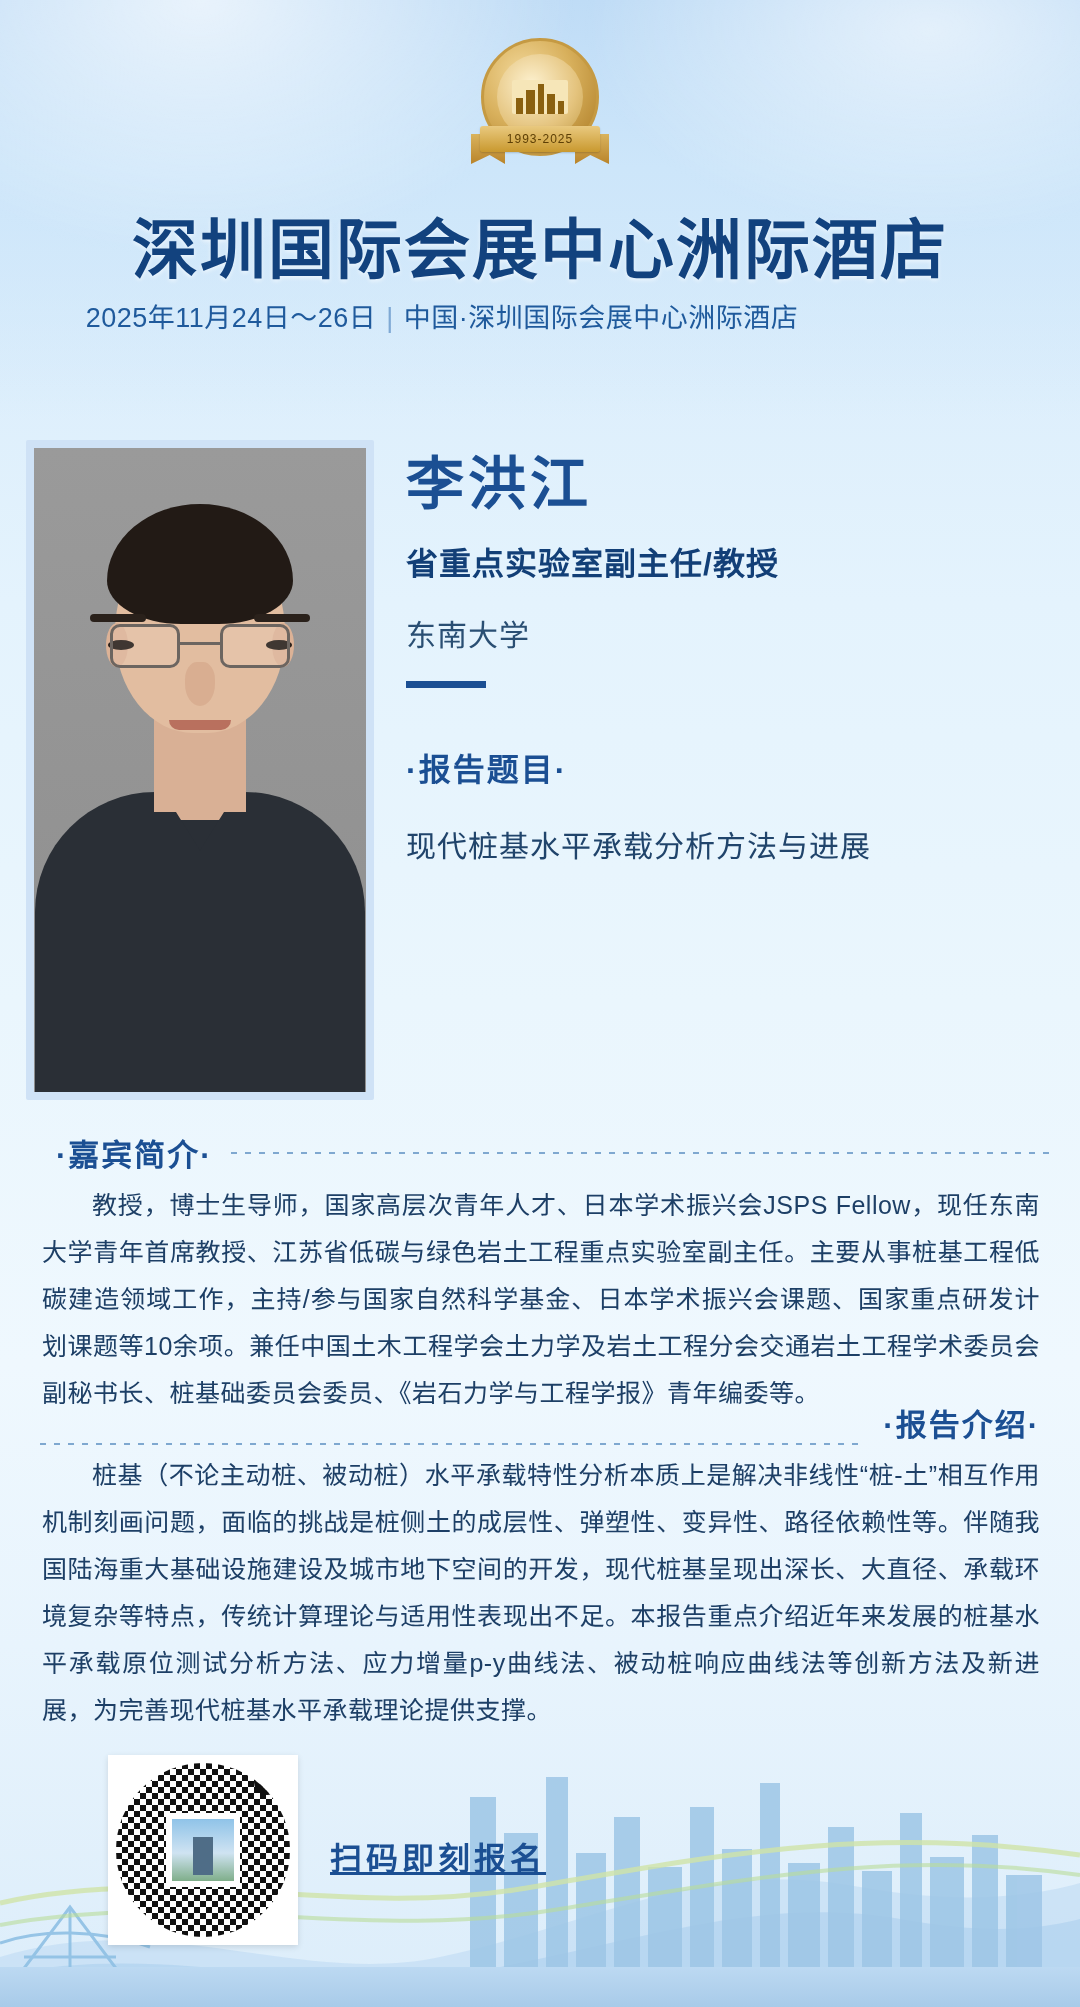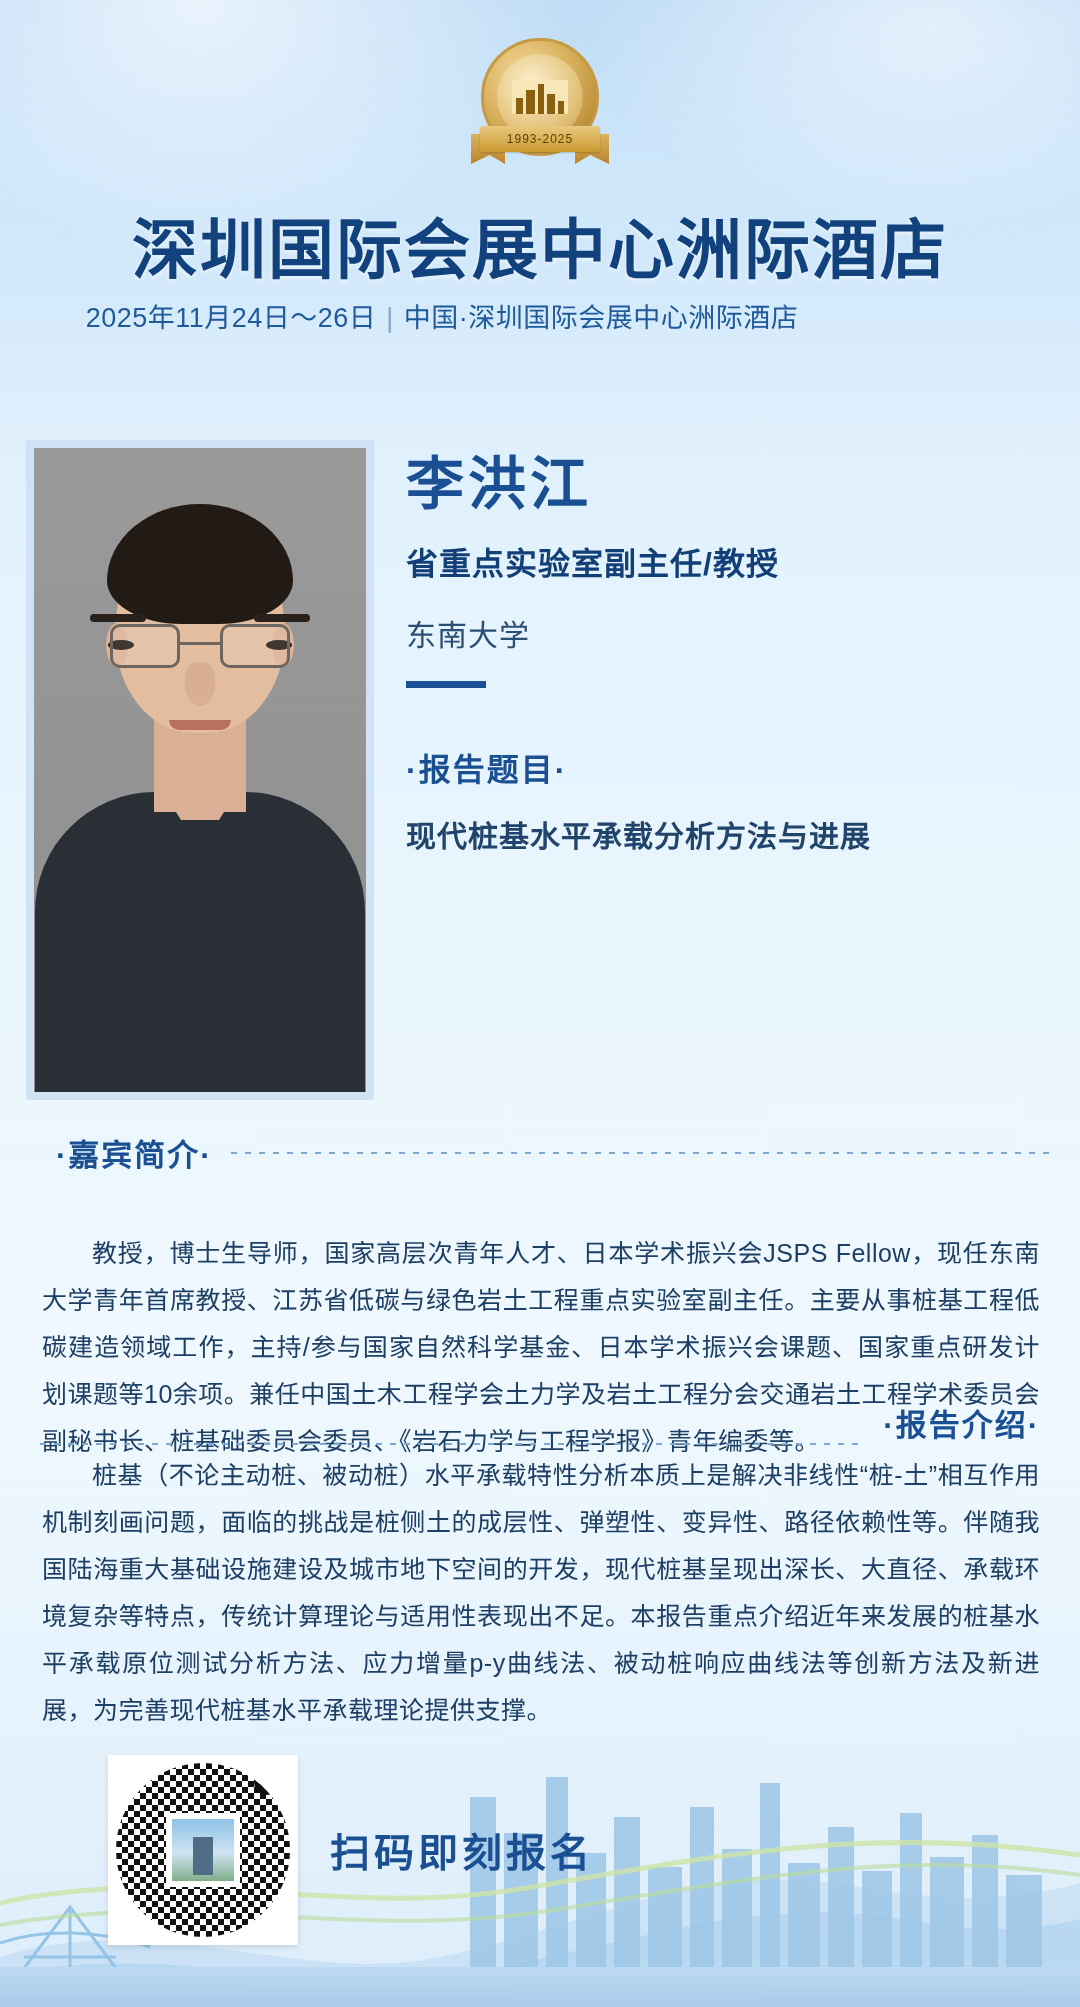--- a/index.html
+++ b/index.html
@@ -320,25 +320,24 @@
     background: #1b4f93;
   }
   .sec-head {
     margin-top: 56px;
     font-size: 32px;
     font-weight: bold;
     color: #1b4f93;
     letter-spacing: 2px;
   }
   .sp-topic {
-    margin-top: 22px;
+    margin-top: 32px;
     font-size: 30px;
     color: #20446b;
     letter-spacing: 1px;
-    font-weight: bold;
   }
 
   
   .bio-head-row {
     position: absolute;
     left: 56px;
     top: 1130px;
     width: 1000px;
     display: flex;
     align-items: center;
@@ -366,21 +365,21 @@
     position: absolute;
     left: 42px;
     width: 998px;
     font-size: 25px;
     line-height: 47px;
     color: #1d3f66;
     text-align: justify;
     text-indent: 50px;
     letter-spacing: 0.5px;
   }
-  #bio-text { top: 1230px; }
+  #bio-text { top: 1182px; }
 
   .report-head-row {
     position: absolute;
     left: 40px;
     top: 1400px;
     width: 1000px;
     display: flex;
     align-items: flex-end;
     justify-content: flex-end;
   }
@@ -453,24 +452,25 @@
     color: #fff;
     font-size: 16px;
     display: flex;
     align-items: center;
     justify-content: center;
   }
   .cta {
     position: absolute;
     left: 330px;
     bottom: 128px;
-    font-size: 40px;
+    font-size: 32px;
     font-weight: bold;
     color: #1b4f93;
     letter-spacing: 4px;
+    text-decoration: underline;
   }
 </style>
 </head>
 <body>
 
 <div class="poster">
 
   <div class="topwave"></div>
   <div class="blob blob-a"></div>
   <div class="blob blob-b"></div>

